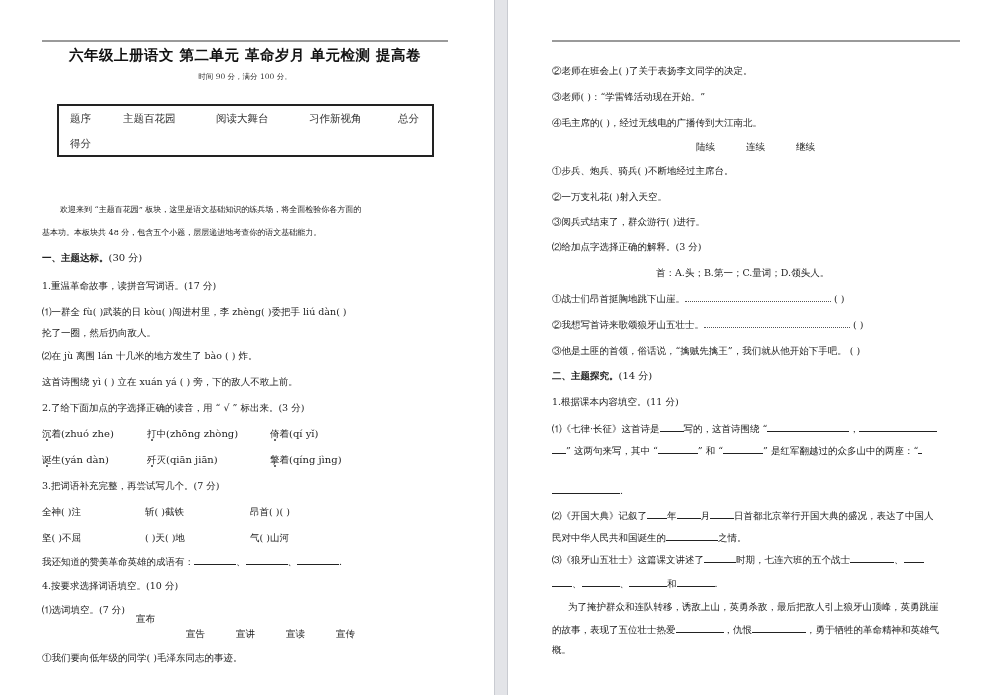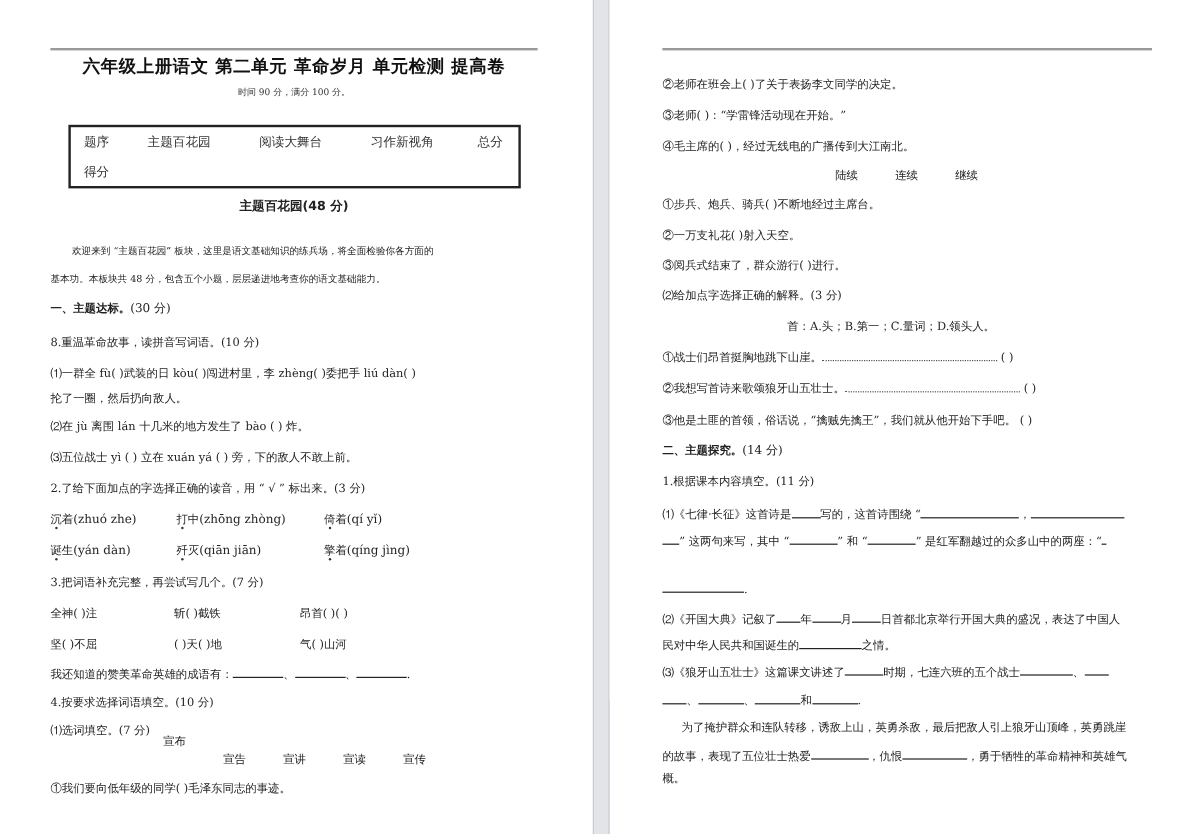--- a/index.html
+++ b/index.html
@@ -53,34 +53,33 @@
 
   <div class="score-box">
     <span class="cell" style="left:11px;top:6px;">题序</span>
     <span class="cell" style="left:64px;top:6px;">主题百花园</span>
     <span class="cell" style="left:157px;top:6px;">阅读大舞台</span>
     <span class="cell" style="left:250px;top:6px;">习作新视角</span>
     <span class="cell" style="left:339px;top:6px;">总分</span>
     <span class="cell" style="left:11px;top:31px;">得分</span>
   </div>
 
-  <div class="sec-title">主题百花园(48 分)</div>
 
   <div class="ln sm" style="left:60px;top:187px;font-size:8px;">欢迎来到 “主题百花园” 板块，这里是语文基础知识的练兵场，将全面检验你各方面的</div>
   <div class="ln sm" style="left:42px;top:210px;font-size:8px;">基本功。本板块共 48 分，包含五个小题，层层递进地考查你的语文基础能力。</div>
 
   <div class="ln" style="left:42px;top:235px;">
     <span class="bold">一、主题达标。</span><span class="sm">(30 分)</span>
   </div>
 
-  <div class="ln" style="left:42px;top:263px;">8.重温革命故事，读拼音写词语。(10 分)</div>
+  <div class="ln" style="left:42px;top:263px;">1.重温革命故事，读拼音写词语。(17 分)</div>
   <div class="ln" style="left:42px;top:289px;">⑴一群全 fù(      )武装的日 kòu(      )闯进村里，李 zhèng(      )委把手  liú dàn(                )</div>
   <div class="ln" style="left:42px;top:310px;">抡了一圈，然后扔向敌人。</div>
   <div class="ln" style="left:42px;top:333px;">⑵在 jù  离围 lán  十几米的地方发生了 bào (      ) 炸。</div>
-  <div class="ln" style="left:42px;top:359px;">⑶五位战士 yì (      ) 立在 xuán   yá (              ) 旁，下的敌人不敢上前。</div>
+  <div class="ln" style="left:42px;top:359px;">这首诗围绕 yì (      ) 立在 xuán   yá (              ) 旁，下的敌人不敢上前。</div>
 
   <div class="ln" style="left:42px;top:385px;">2.了给下面加点的字选择正确的读音，用 “ √ ” 标出来。(3 分)</div>
   <div class="ln" style="left:42px;top:411px;"><span class="dot-under">沉着</span><span class="sm">(zhuó   zhe)</span></div>
   <div class="ln" style="left:147px;top:411px;"><span class="dot-under">打中</span><span class="sm">(zhōng   zhòng)</span></div>
   <div class="ln" style="left:270px;top:411px;"><span class="dot-under">倚着</span><span class="sm">(qí   yǐ)</span></div>
   <div class="ln" style="left:42px;top:437px;"><span class="dot-under">诞生</span><span class="sm">(yán   dàn)</span></div>
   <div class="ln" style="left:147px;top:437px;"><span class="dot-under">歼灭</span><span class="sm">(qiān   jiān)</span></div>
   <div class="ln" style="left:270px;top:437px;"><span class="dot-under">擎着</span><span class="sm">(qíng   jìng)</span></div>
 
   <div class="ln" style="left:42px;top:463px;">3.把词语补充完整，再尝试写几个。(7 分)</div>

